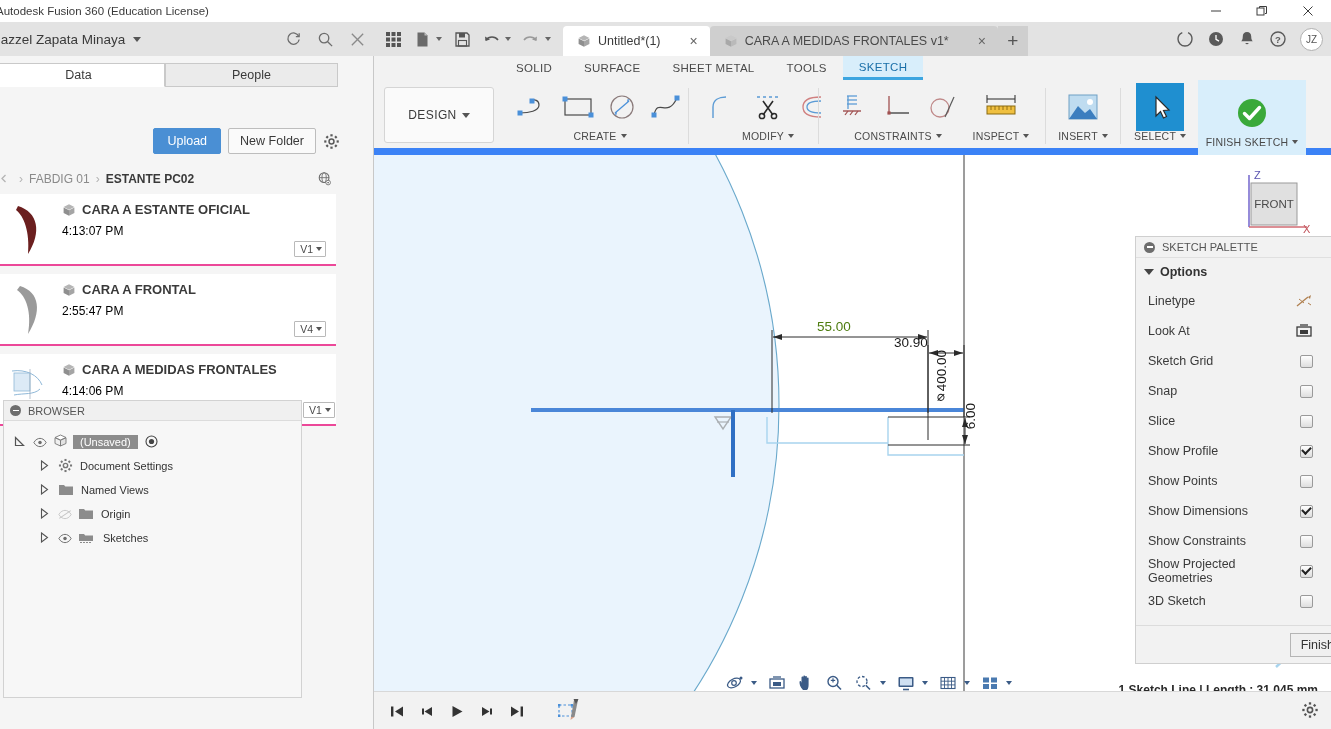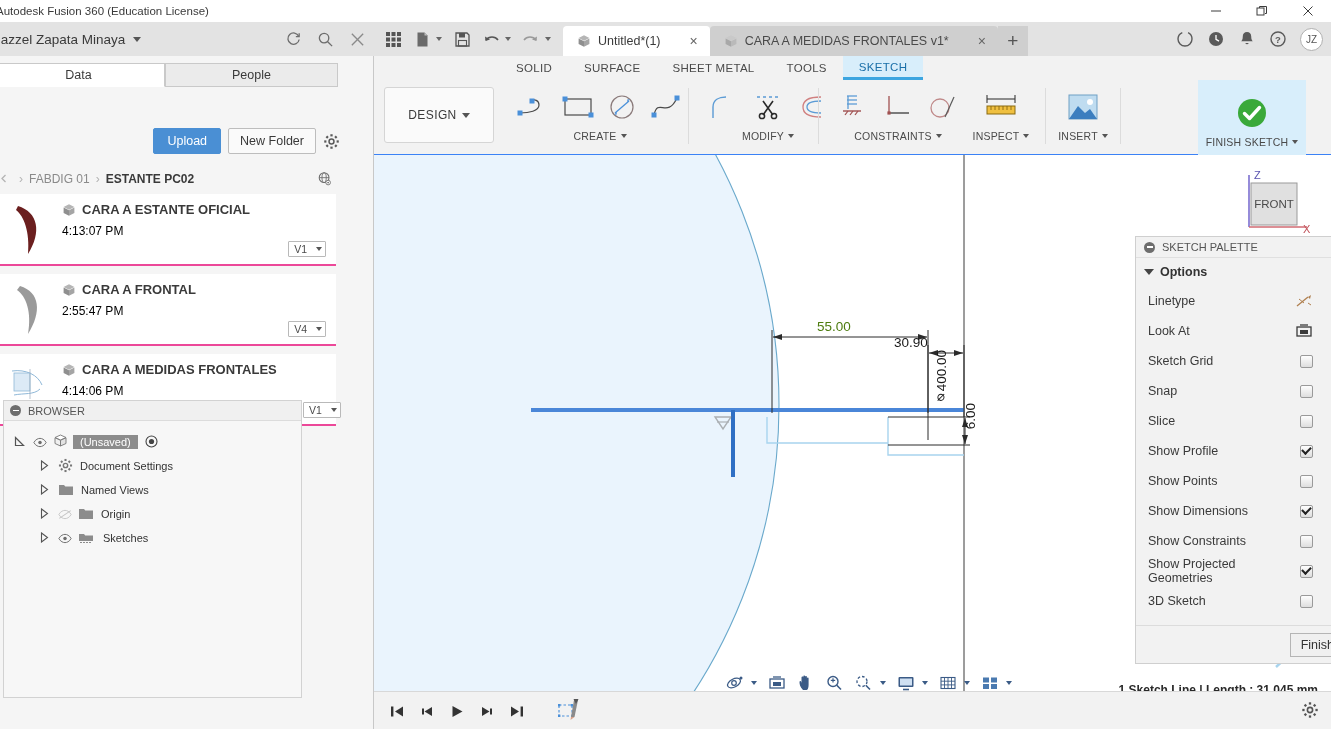--- a/index.html
+++ b/index.html
@@ -84,21 +84,21 @@
     display: flex; align-items: center; justify-content: center;
   }
   .fname {
     position: absolute; left: 62px; top: 8px; font-size: 13px; font-weight: bold;
     color: #3a3a3a; display: flex; align-items: center; gap: 6px;
   }
   .ftime { position: absolute; left: 62px; top: 30px; font-size: 12px; color: #000000; }
   .vbadge {
     position: absolute; right: 10px; bottom: 7px;
     border: 1px solid #b9b9b9; background: #fff; font-size: 10.5px; color: #4a4a4a;
-    padding: 1px 3px 1px 5px; display: flex; align-items: center; gap: 9px; border-radius: 1px;
+    padding: 1px 3px 1px 5px; display: flex; align-items: center; gap: 3px; border-radius: 1px;
   }
   .vcaret { width:0;height:0;border-left:3px solid transparent;border-right:3px solid transparent;border-top:4px solid #555; }
 
   
   .browser {
     position: absolute; left: 3px; top: 378px; width: 299px; height: 298px;
     background: #f7f7f7; border: 1px solid #d2d2d2;
   }
   .browser-hd {
     height: 20px; border-bottom: 1px solid #dcdcdc; background: #f0f0f0;
@@ -139,21 +139,21 @@
     width: 23px; height: 23px; border-radius: 50%; border: 1px solid #b0b0b0; background: #fff;
     font-size: 10px; color: #555; display: flex; align-items: center; justify-content: center;
   }
 
   
   .ribbontabs { position: absolute; left: 0; top: 34px; width: 957px; height: 24px; background: #f2f2f2; display: flex; align-items: flex-start; padding-left: 126px; }
   .rtab { height: 24px; padding: 0 16px; font-size: 11.5px; color: #4a4a4a; display: flex; align-items: center; letter-spacing: .3px; }
   .rtab.active { background: #d8eefb; color: #1a6fa8; border-bottom: 3px solid #3ca5e0; }
 
   
-  .ribbon { position: absolute; left: 0; top: 58px; width: 957px; height: 75px; background: #f2f2f2; border-bottom: 1px solid #3b82f6; }
+  .ribbon { position: absolute; left: 0; top: 58px; width: 957px; height: 75px; background: #f2f2f2; border-bottom: 7px solid #3b82f6; }
   .designbox {
     position: absolute; left: 10px; top: 7px; width: 110px; height: 56px;
     background: #fafafa; border: 1px solid #d5d5d5; border-radius: 3px;
     display: flex; align-items: center; justify-content: center; gap: 5px;
     font-size: 12px; color: #3a3a3a; letter-spacing: .4px;
   }
   .rgroup { position: absolute; top: 2px; height: 71px; display: flex; flex-direction: column; align-items: center; }
   .rgicons { display: flex; align-items: center; gap: 2px; height: 48px; padding-top: 2px; }
   .ricon { width: 42px; height: 44px; display: flex; align-items: center; justify-content: center; }
   .ricon.sel { background: #1f8fd0; }
@@ -751,20 +751,33 @@
               </svg>
           </span>
         </div>
         <div class="rglabel">
           <span>INSERT</span>
           <i style="width:0;height:0;border-left:3.5px solid transparent;border-right:3.5px solid transparent;border-top:4.5px solid #555"></i>
         </div>
       </div>
       <div class="rgsep" style="left:746px"></div>
 
+      <div class="rgroup" style="left:750px; width:72px">
+        <div class="rgicons">
+          <span class="ricon sel" style="width:48px;height:48px">
+            <svg width="34" height="34" viewBox="0 0 34 34">
+                <path d="M13 7 L13 26 L17.5 21.5 L20.5 28 L23.5 26.5 L20.5 20.5 L26 20 Z" fill="#fff" stroke="#2a2a2a" stroke-width="1.2"></path>
+              </svg>
+          </span>
+        </div>
+        <div class="rglabel">
+          <span>SELECT</span>
+          <i style="width:0;height:0;border-left:3.5px solid transparent;border-right:3.5px solid transparent;border-top:4.5px solid #555"></i>
+        </div>
+      </div>
 
       <div class="rgroup finishgrp" style="left:824px; width:108px; top:0; height:75px; justify-content:center">
         <div class="rgicons">
           <span class="ricon">
             <svg width="36" height="36" viewBox="0 0 36 36">
                 <circle cx="18" cy="18" r="14" fill="#3aa93a"></circle>
                 <path d="M10.5 18.5 L15.5 23.5 L25.5 12.5" fill="none" stroke="#fff" stroke-width="3.4" stroke-linecap="round" stroke-linejoin="round"></path>
               </svg>
           </span>
         </div>

